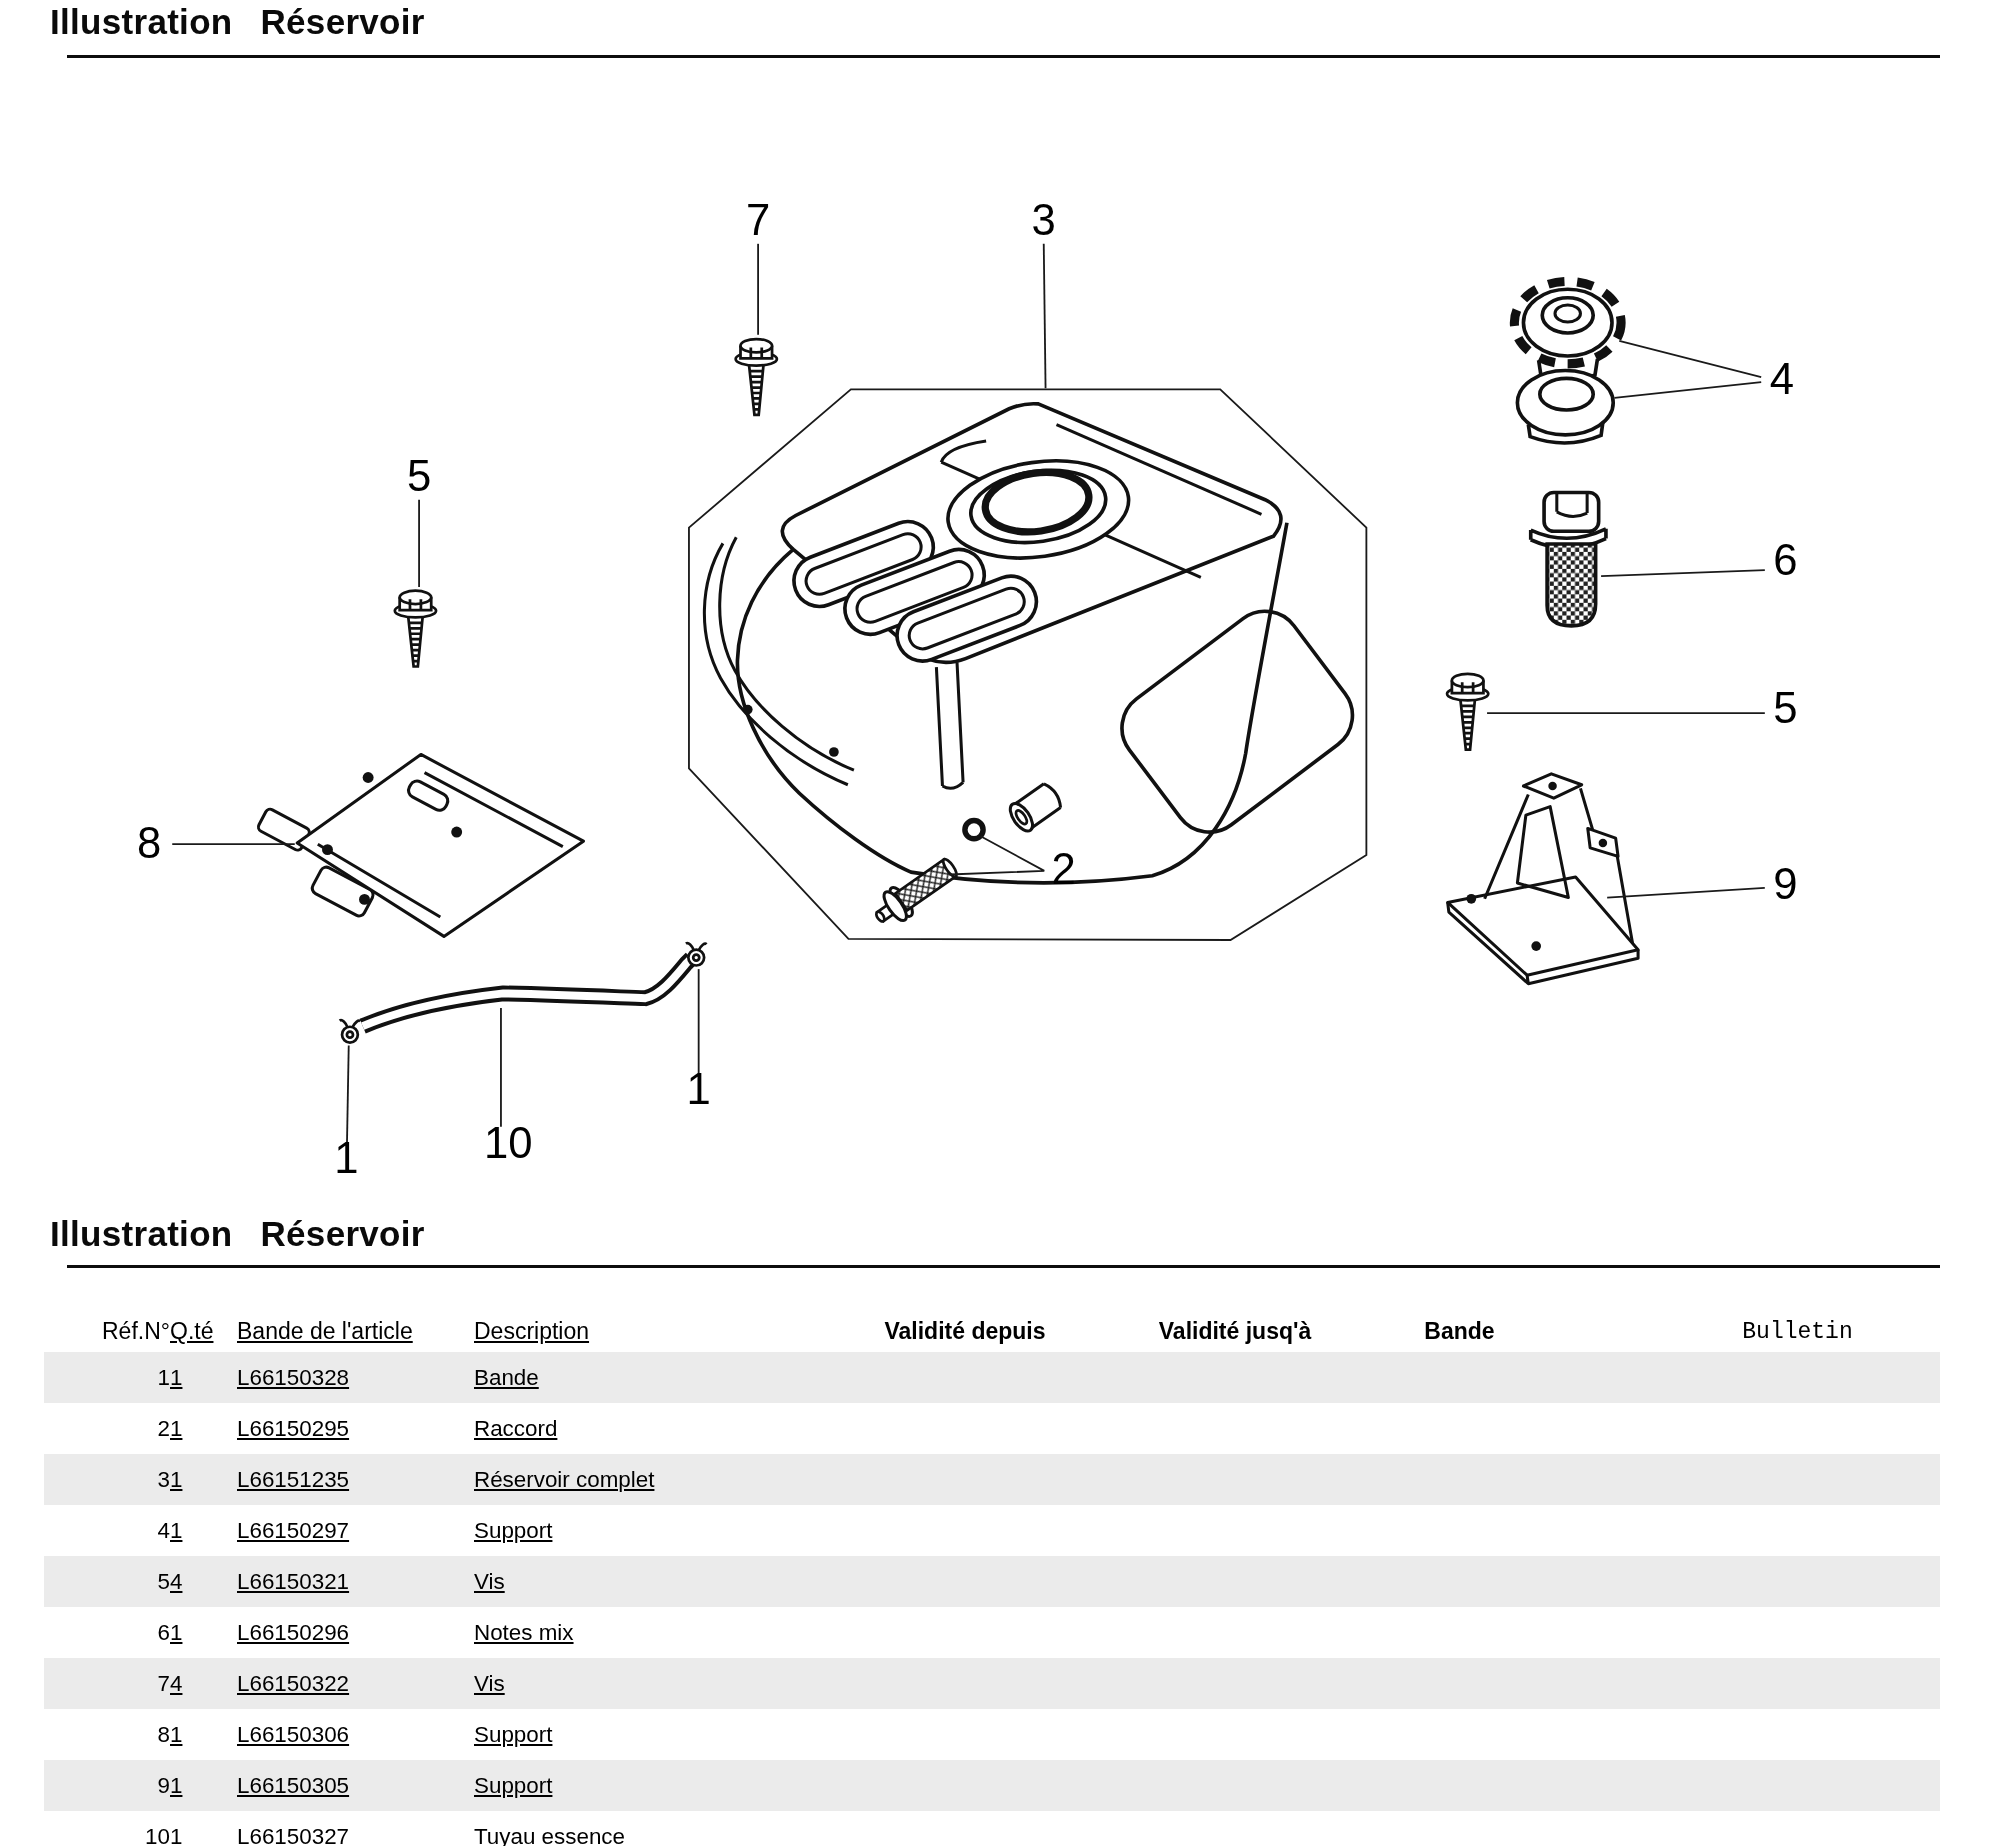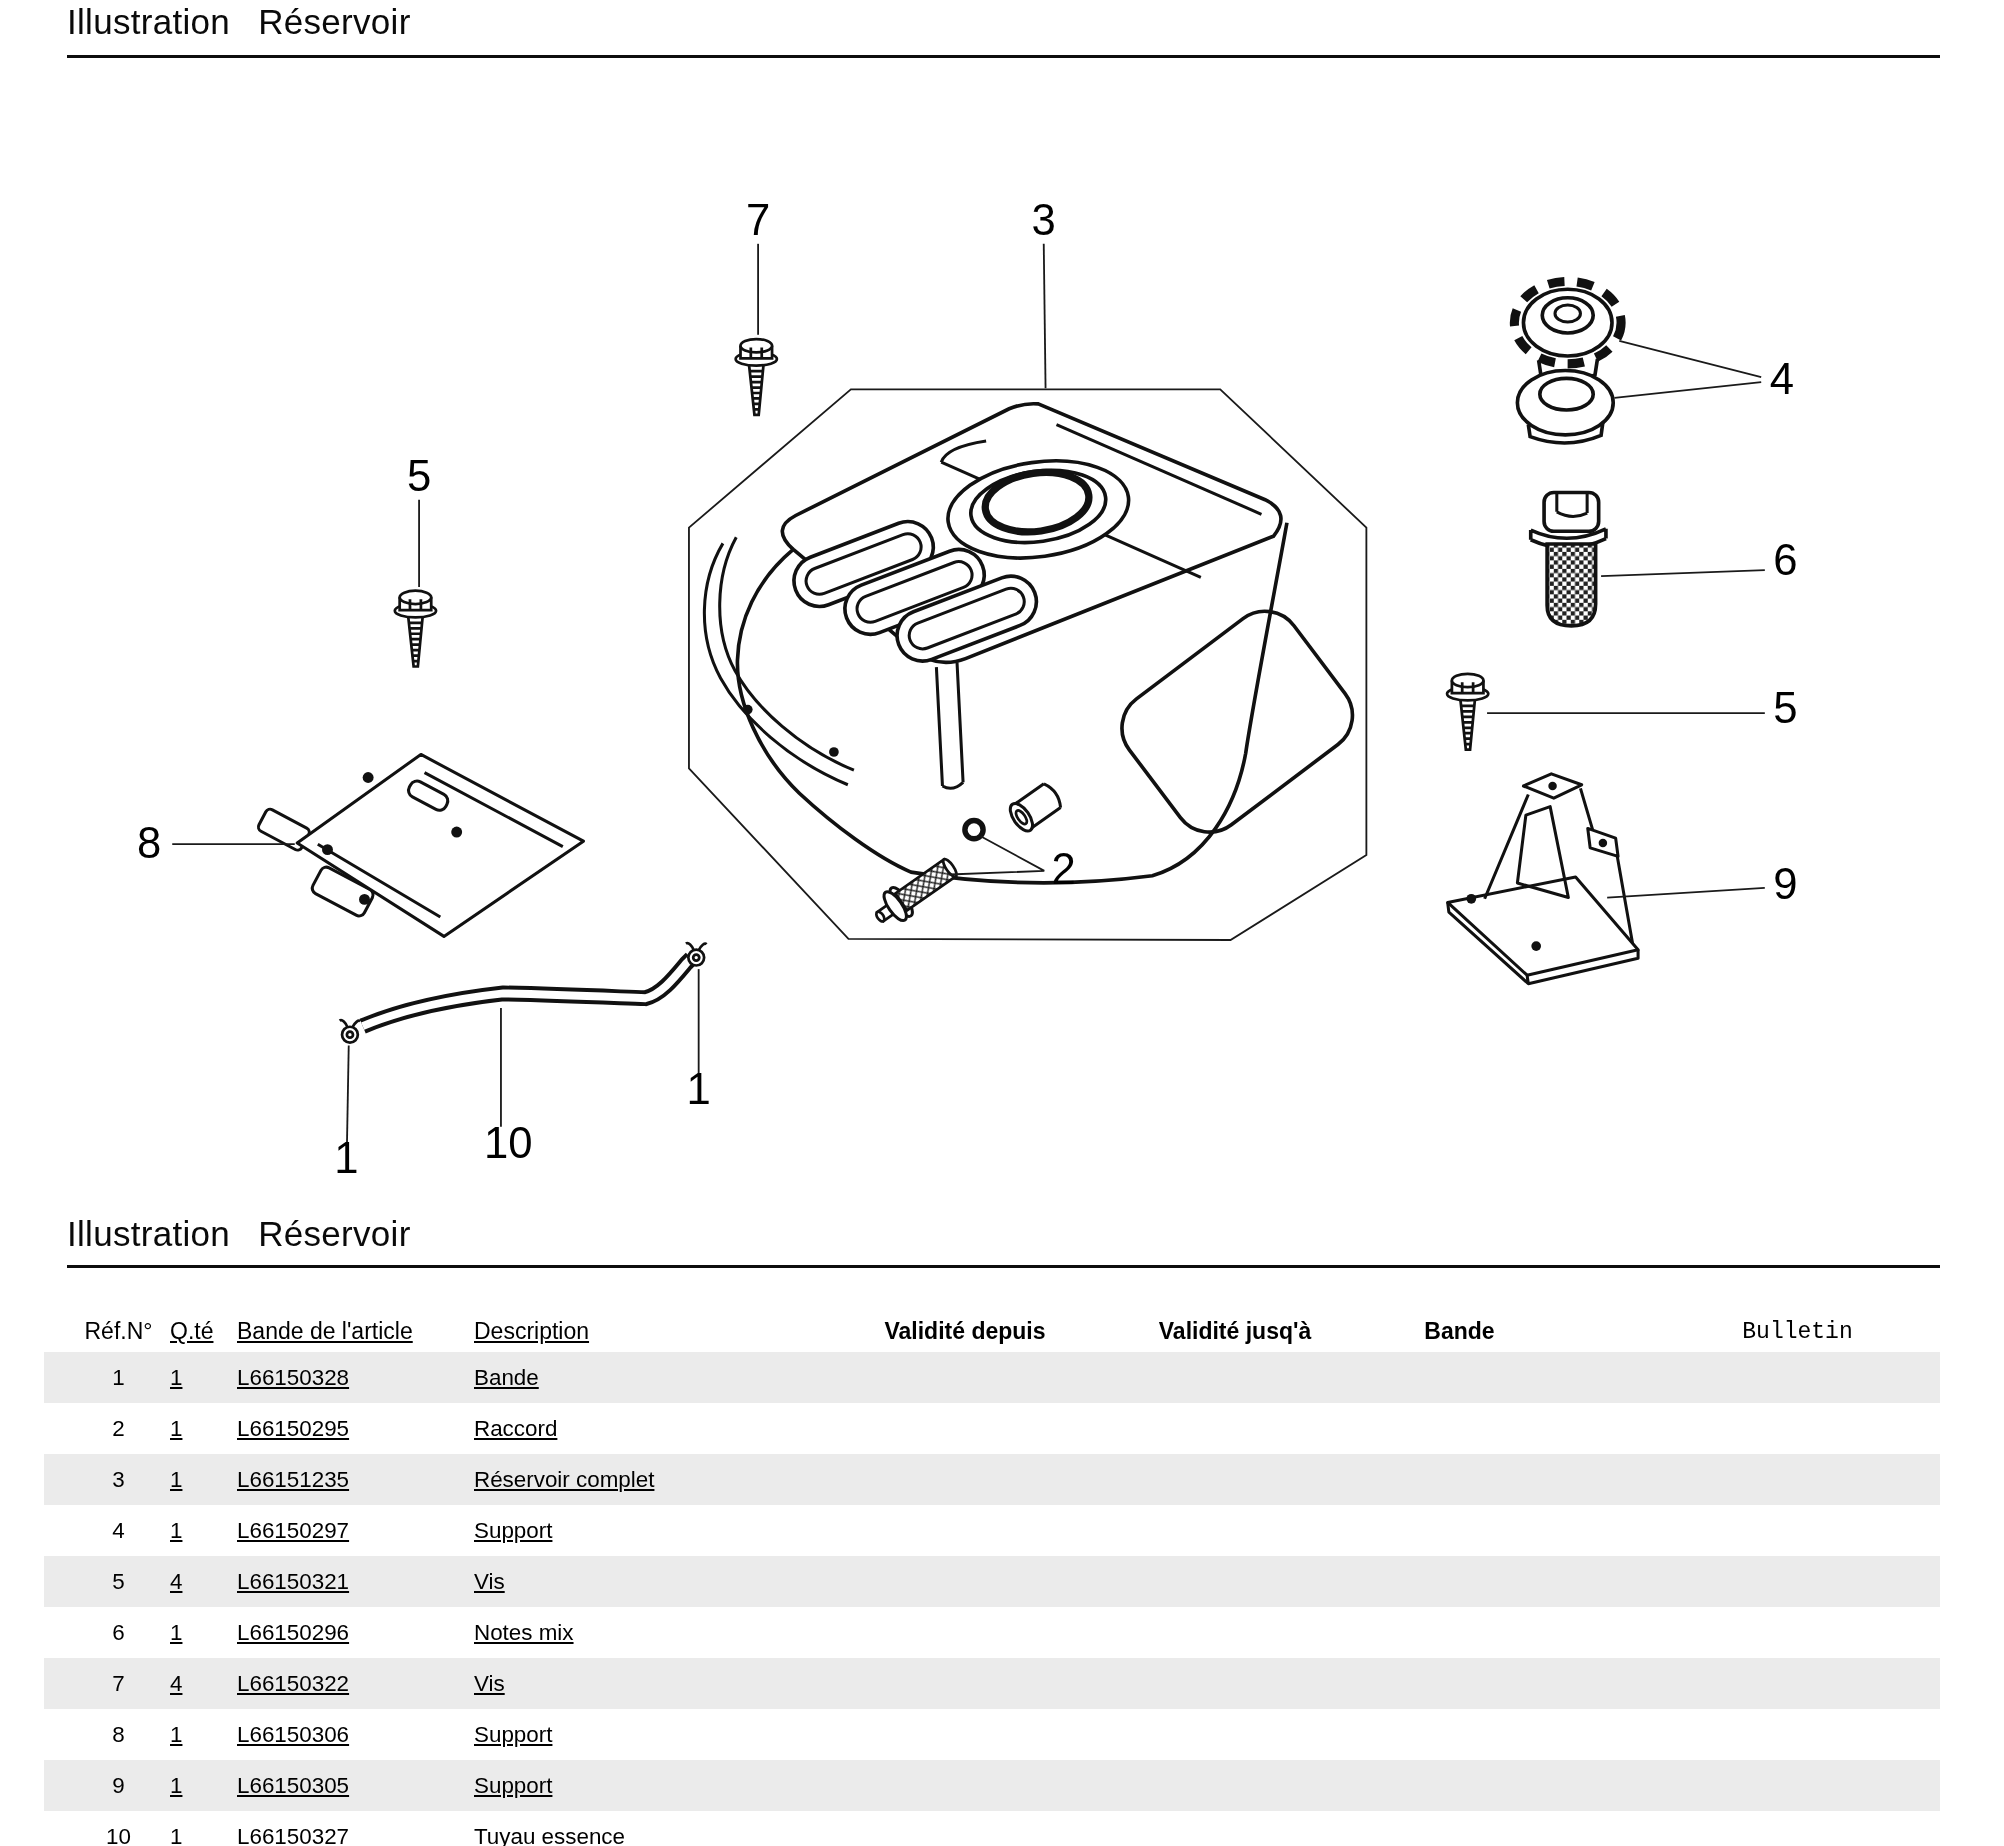--- a/index.html
+++ b/index.html
@@ -1,35 +1,35 @@
 <!DOCTYPE html>
 <html style="font-size:9.7px"><head>
 <meta charset="utf-8">
 <style>
   html,body{margin:0;padding:0;background:#fff;overflow:hidden;}
   body{width:2005px;height:1846px;position:relative;font-family:"Liberation Sans",sans-serif;color:#000;}
-  .doc-title{position:absolute;left:67px;font-size:35px;font-weight:400;letter-spacing:0.3px;word-spacing:18px;white-space:pre;color:#0a0a0a;}
+  .doc-title{position:absolute;left:50px;font-size:35px;font-weight:700;letter-spacing:0.3px;word-spacing:18px;white-space:pre;color:#0a0a0a;}
   #title-main{top:2.4px;}
   #title-section{top:1214px;}
   .hrule{position:absolute;left:67px;width:1873px;height:0;border-top:3.6px solid #0d0d0d;}
   #rule-main{top:55px;}
   #rule-section{top:1265px;}
   #diagram-svg{position:absolute;left:0;top:0;width:2005px;height:1219px;}
   svg .ln{stroke:#1a1a1a;stroke-width:3;fill:none;}
   svg .s6{stroke:#111;stroke-width:6;fill:none;}
   svg .s5{stroke:#111;stroke-width:5;fill:none;}
   svg .s4{stroke:#111;stroke-width:4.5;fill:none;}
   svg .wfill{fill:#fff;}
   svg text.callout{font-family:"Liberation Sans",sans-serif;font-size:72px;fill:#000;}
   .table-wrap{position:absolute;left:44px;top:1295px;width:1896px;}
   .trow, .thead{display:grid;grid-template-columns:126px 67px 237px 400px 182px 358px 91px 435px;}
   .thead{height:50px;align-items:end;padding-bottom:7.3px;font-size:23px;}
   .trow{height:51px;align-items:center;font-size:22.4px;}
   .rows .trow:nth-child(odd){background:#ebebeb;}
-  .c1{padding-left:23px;text-align:center;}
+  .c1{padding-left:23px;text-align:right;}
   .c2,.c3,.c4{text-align:left;text-decoration:underline;}
   .c5,.c6,.c7{text-align:center;font-weight:bold;}
   .c8{text-align:center;padding-left:150px;font-family:Liberation Mono, monospace;}
 </style>
 </head>
 <body>
 
 <div id="title-main" class="doc-title">Illustration Réservoir</div>
 <div id="rule-main" class="hrule"></div>
 

